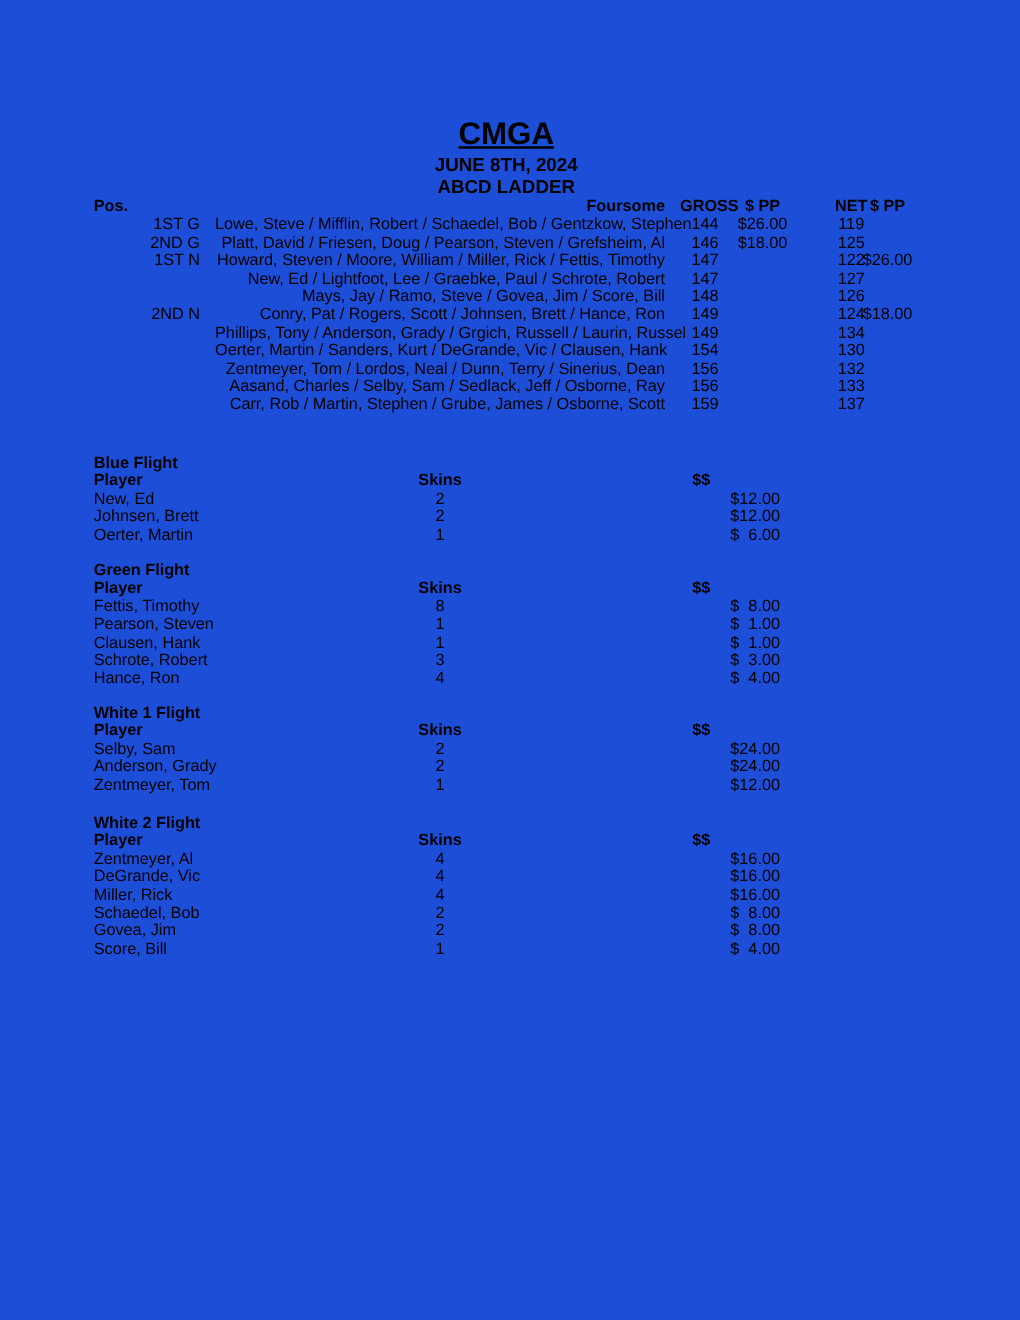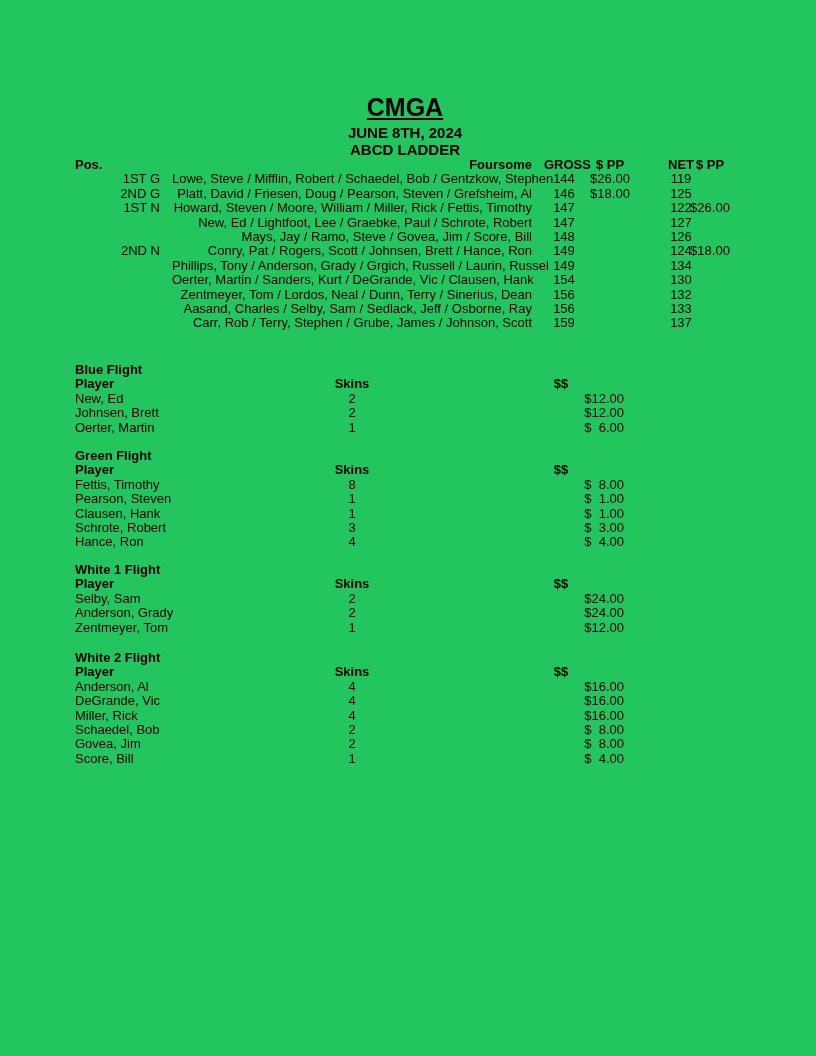--- a/index.html
+++ b/index.html
@@ -1,18 +1,18 @@
 <!DOCTYPE html>
 <html><head>
 <meta charset="utf-8">
 <style>
   html,body { margin:0; padding:0; background:#e8e8e8; }
   .page {
     position:relative; width:816px; height:1056px; margin:0 auto;
-    background:#22c55e; color:#000;
+    background:#1d4ed8; color:#000;
     font-family:"Liberation Sans","DejaVu Sans",sans-serif;
     font-size:13px; overflow:hidden;
   }
   
   .doc-header { position:absolute; top:92px; left:0; width:810px; text-align:center; }
   .doc-title { font-size:25px; font-weight:bold; text-decoration:underline; line-height:30px; }
   .doc-sub   { font-size:15px; font-weight:bold; line-height:17px; }
   .doc-sub.first { margin-top:2px; }
   
   .row  { position:relative; height:14.4px; }
@@ -145,21 +145,21 @@
           <div class="cell c-pos"></div>
           <div class="cell c-four">Aasand, Charles / Selby, Sam / Sedlack, Jeff / Osborne, Ray</div>
           <div class="cell c-gross">156</div>
           <div class="cell c-pp1"></div>
           <div class="cell c-net">133</div>
           <div class="cell c-pp2"></div>
         </div>
 
         <div class="row">
           <div class="cell c-pos"></div>
-          <div class="cell c-four">Carr, Rob / Terry, Stephen / Grube, James / Johnson, Scott</div>
+          <div class="cell c-four">Carr, Rob / Martin, Stephen / Grube, James / Osborne, Scott</div>
           <div class="cell c-gross">159</div>
           <div class="cell c-pp1"></div>
           <div class="cell c-net">137</div>
           <div class="cell c-pp2"></div>
         </div>
       </div>
   </div>
 
   <div class="flight" id="flight-0">
     <div class="row">
@@ -271,21 +271,21 @@
       <div class="cell c-player bold">White 2 Flight</div>
     </div>
     <div class="row">
       <div class="cell c-player bold">Player</div>
       <div class="cell c-skins bold">Skins</div>
       <div class="cell c-money-h bold">$$</div>
     </div>
     <div>
 
         <div class="row">
-          <div class="cell c-player">Anderson, Al</div>
+          <div class="cell c-player">Zentmeyer, Al</div>
           <div class="cell c-skins">4</div>
           <div class="cell c-money">$16.00</div>
         </div>
 
         <div class="row">
           <div class="cell c-player">DeGrande, Vic</div>
           <div class="cell c-skins">4</div>
           <div class="cell c-money">$16.00</div>
         </div>
 

